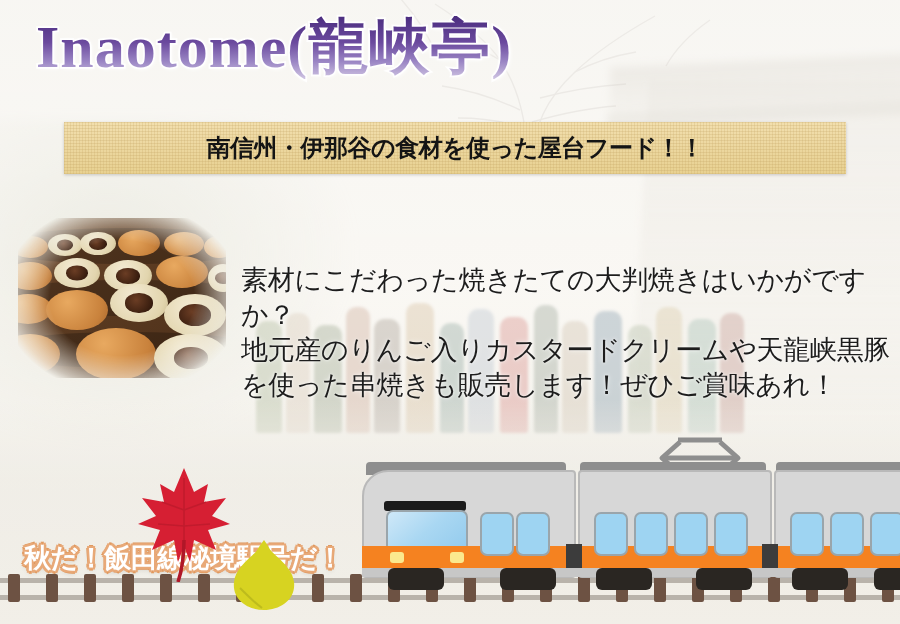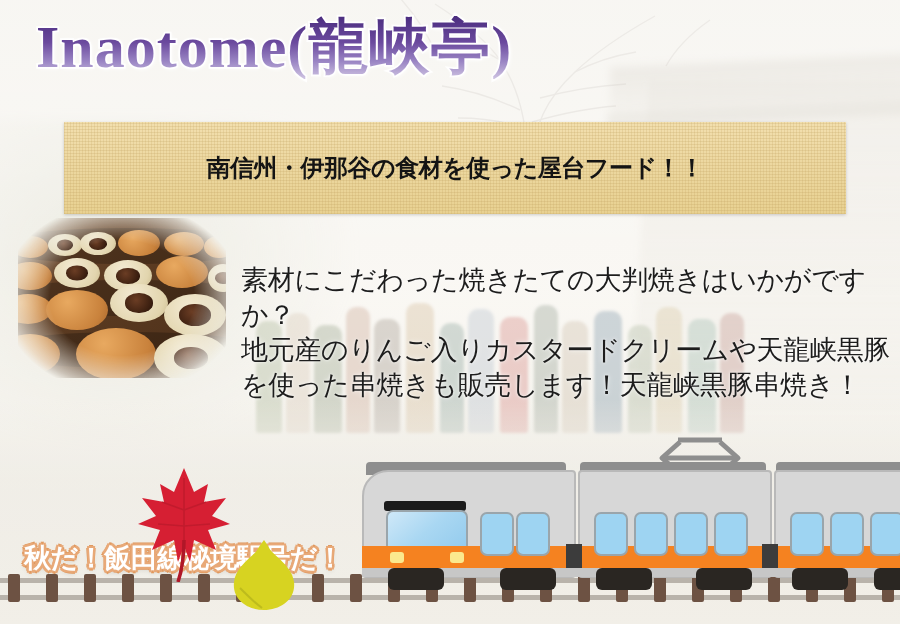--- a/index.html
+++ b/index.html
@@ -77,21 +77,21 @@
   .title-shadow{
     position:absolute;left:36px;top:16px;
     font-family:"Liberation Serif","DejaVu Serif",serif;
     font-size:60px;font-weight:700;letter-spacing:1px;line-height:1.05;
     white-space:nowrap;color:transparent;
     -webkit-text-stroke:3.5px rgba(255,255,255,.9);
   }
 
   
   .banner{
-    position:absolute;left:64px;top:122px;width:782px;height:92px;
+    position:absolute;left:64px;top:122px;width:782px;height:52px;
     background:
       repeating-linear-gradient(90deg,rgba(196,163,96,.22) 0 1px,rgba(0,0,0,0) 1px 3px),
       repeating-linear-gradient(0deg,rgba(181,148,83,.20) 0 1px,rgba(0,0,0,0) 1px 3px),
       linear-gradient(180deg,#f2dfae 0%,#ecd79f 50%,#e8d191 100%);
     box-shadow:0 1px 3px rgba(0,0,0,.18);
     display:flex;flex-direction:column;align-items:center;justify-content:center;
   }
   .banner-line{
     font-family:"DejaVu Sans","Liberation Sans",sans-serif;
     font-weight:700;color:#141414;white-space:nowrap;
@@ -279,21 +279,21 @@
 
       <i class="cake plain" style="left:58px;top:110px;width:80px;height:52px;"></i>
       <i class="cake batter" style="left:136px;top:116px;width:74px;height:48px;">
           <b class="bean" style="width:34px;height:22px;"></b>
         </i>
       <i class="cake plain" style="left:-18px;top:116px;width:60px;height:40px;"></i>
     </div>
   </div>
 
   <div class="body-text">素材にこだわった焼きたての大判焼きはいかがですか？
-地元産のりんご入りカスタードクリームや天龍峡黒豚を使った串焼きも販売します！天龍峡黒豚串焼き！</div>
+地元産のりんご入りカスタードクリームや天龍峡黒豚を使った串焼きも販売します！ぜひご賞味あれ！</div>
 
   <div class="caption">秋だ！飯田線秘境駅号だ！</div>
 
   <div class="track">
     <i class="rail r1"></i>
     <i class="rail r2"></i>
     <i class="tie" style="left:8px;"></i>
       <i class="tie" style="left:46px;"></i>
     <i class="tie" style="left:84px;"></i>
       <i class="tie" style="left:122px;"></i>

